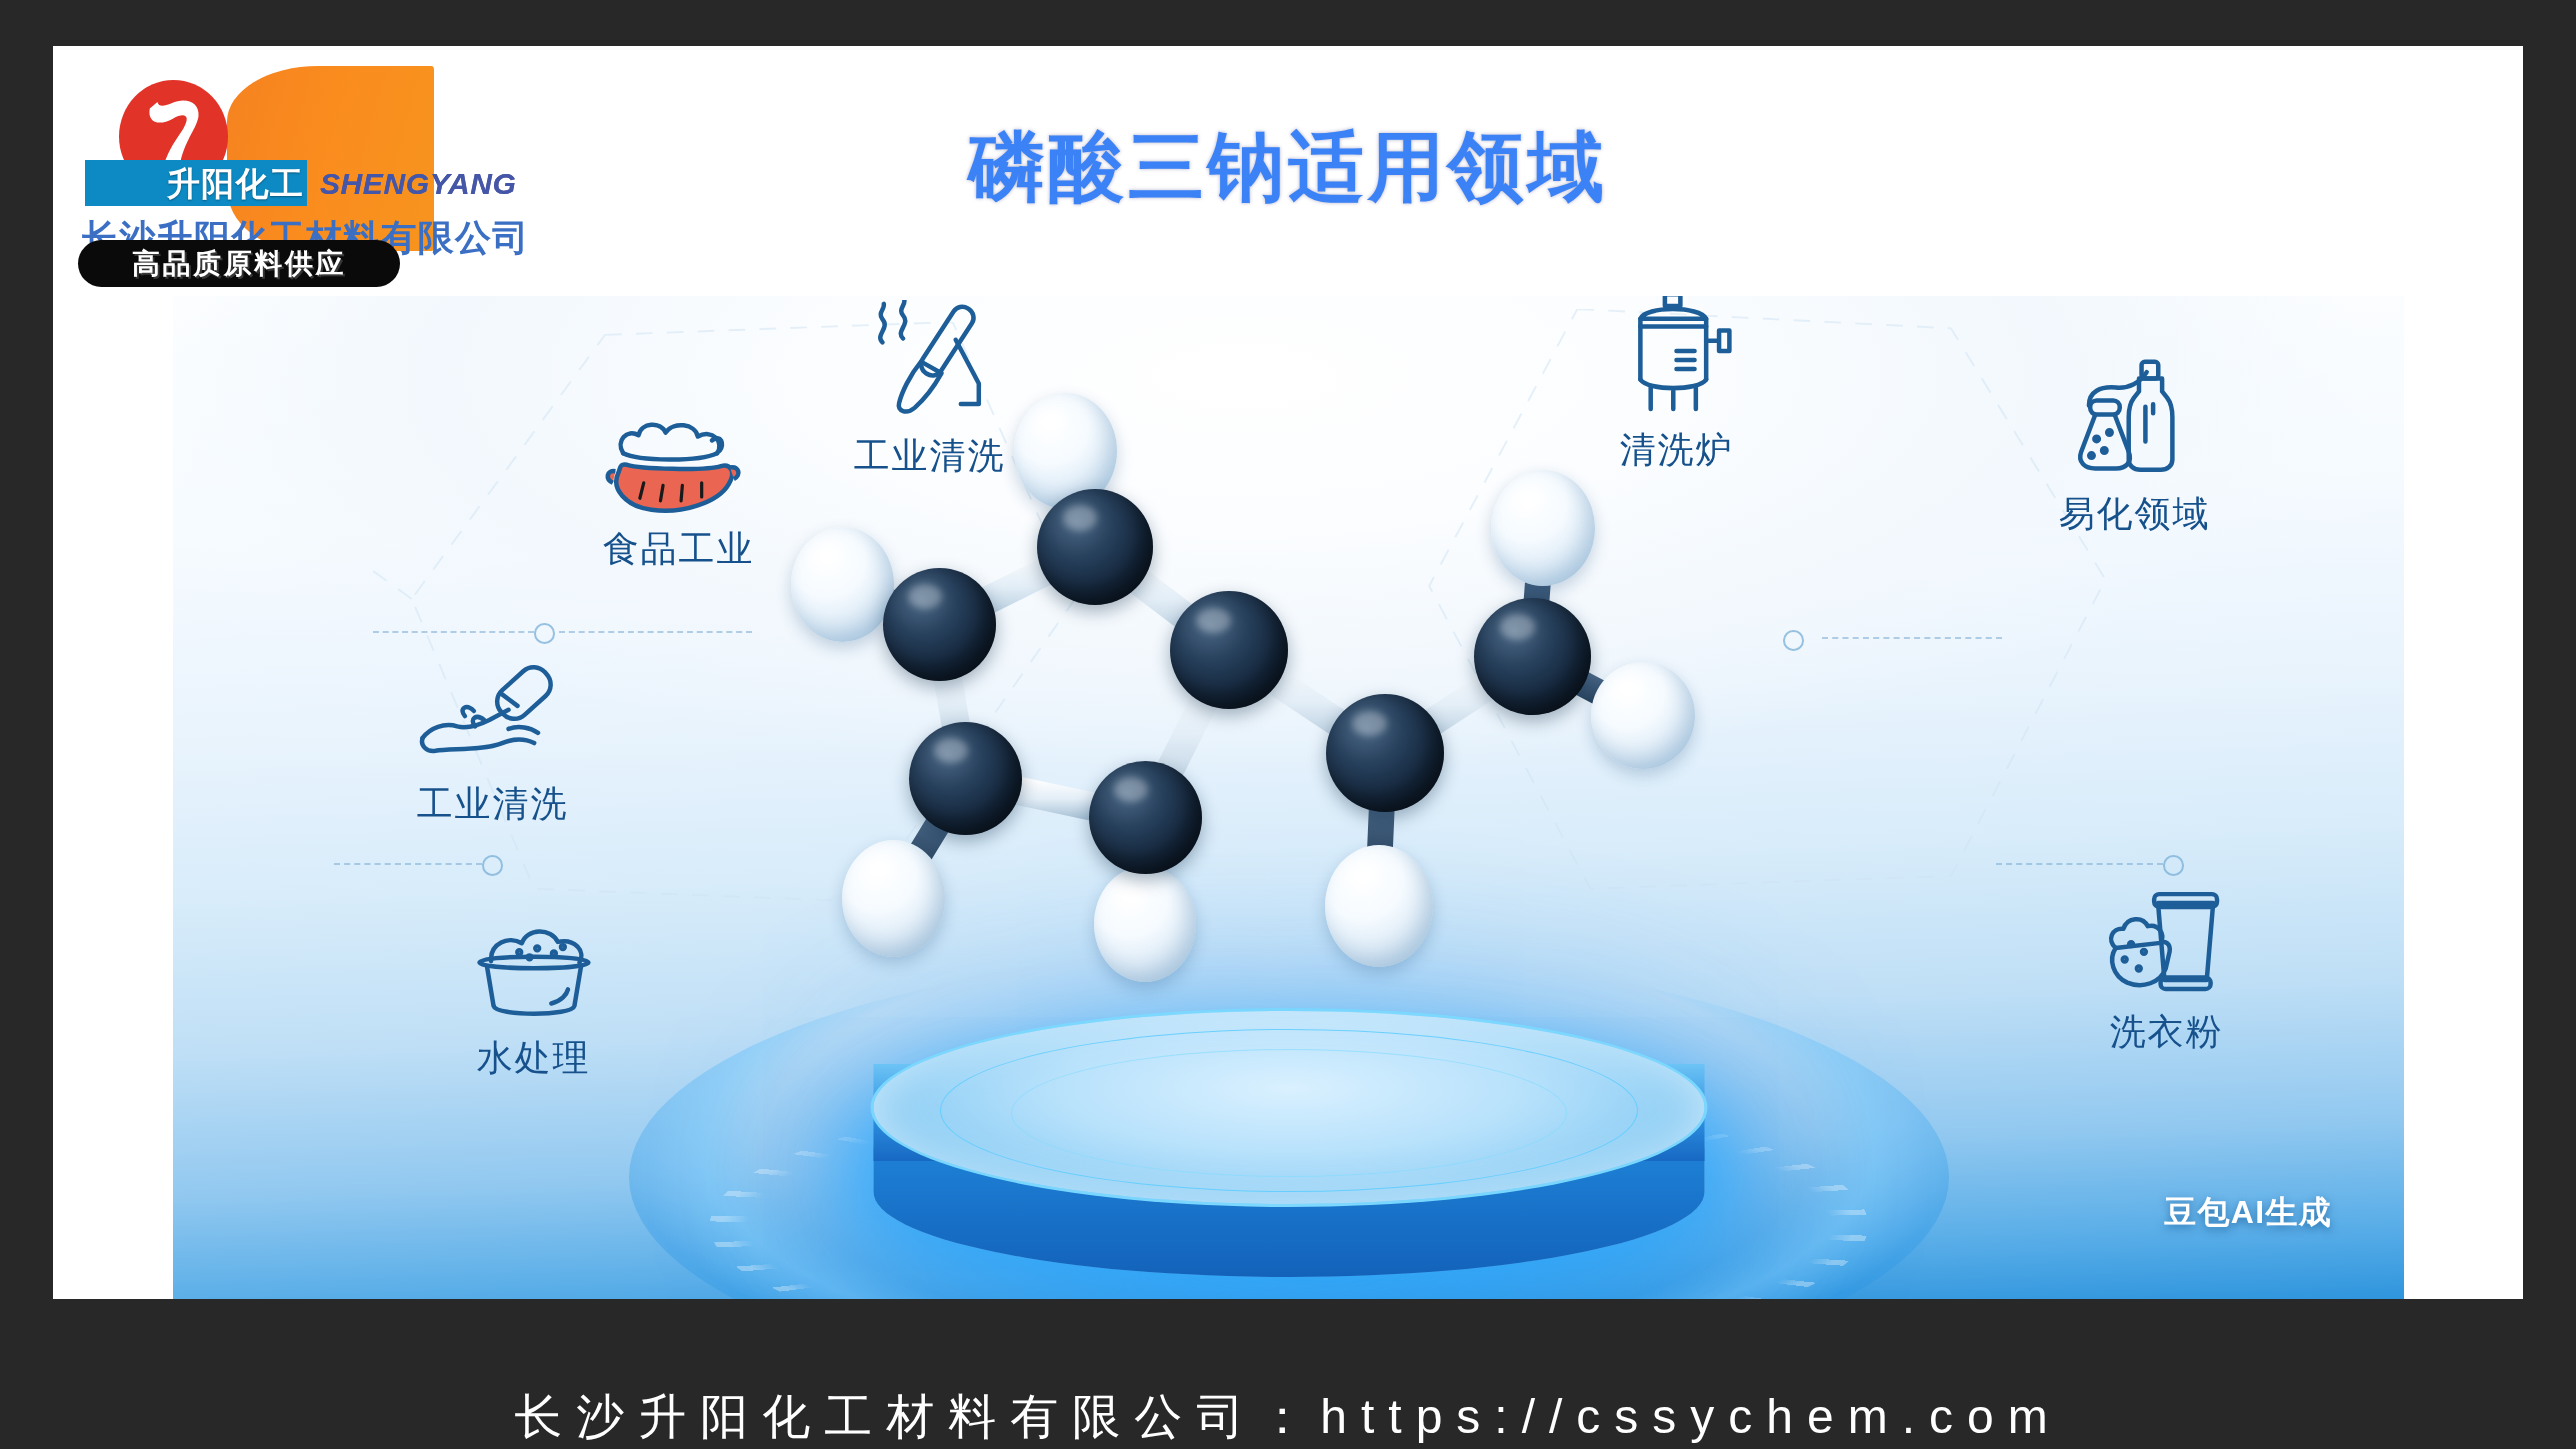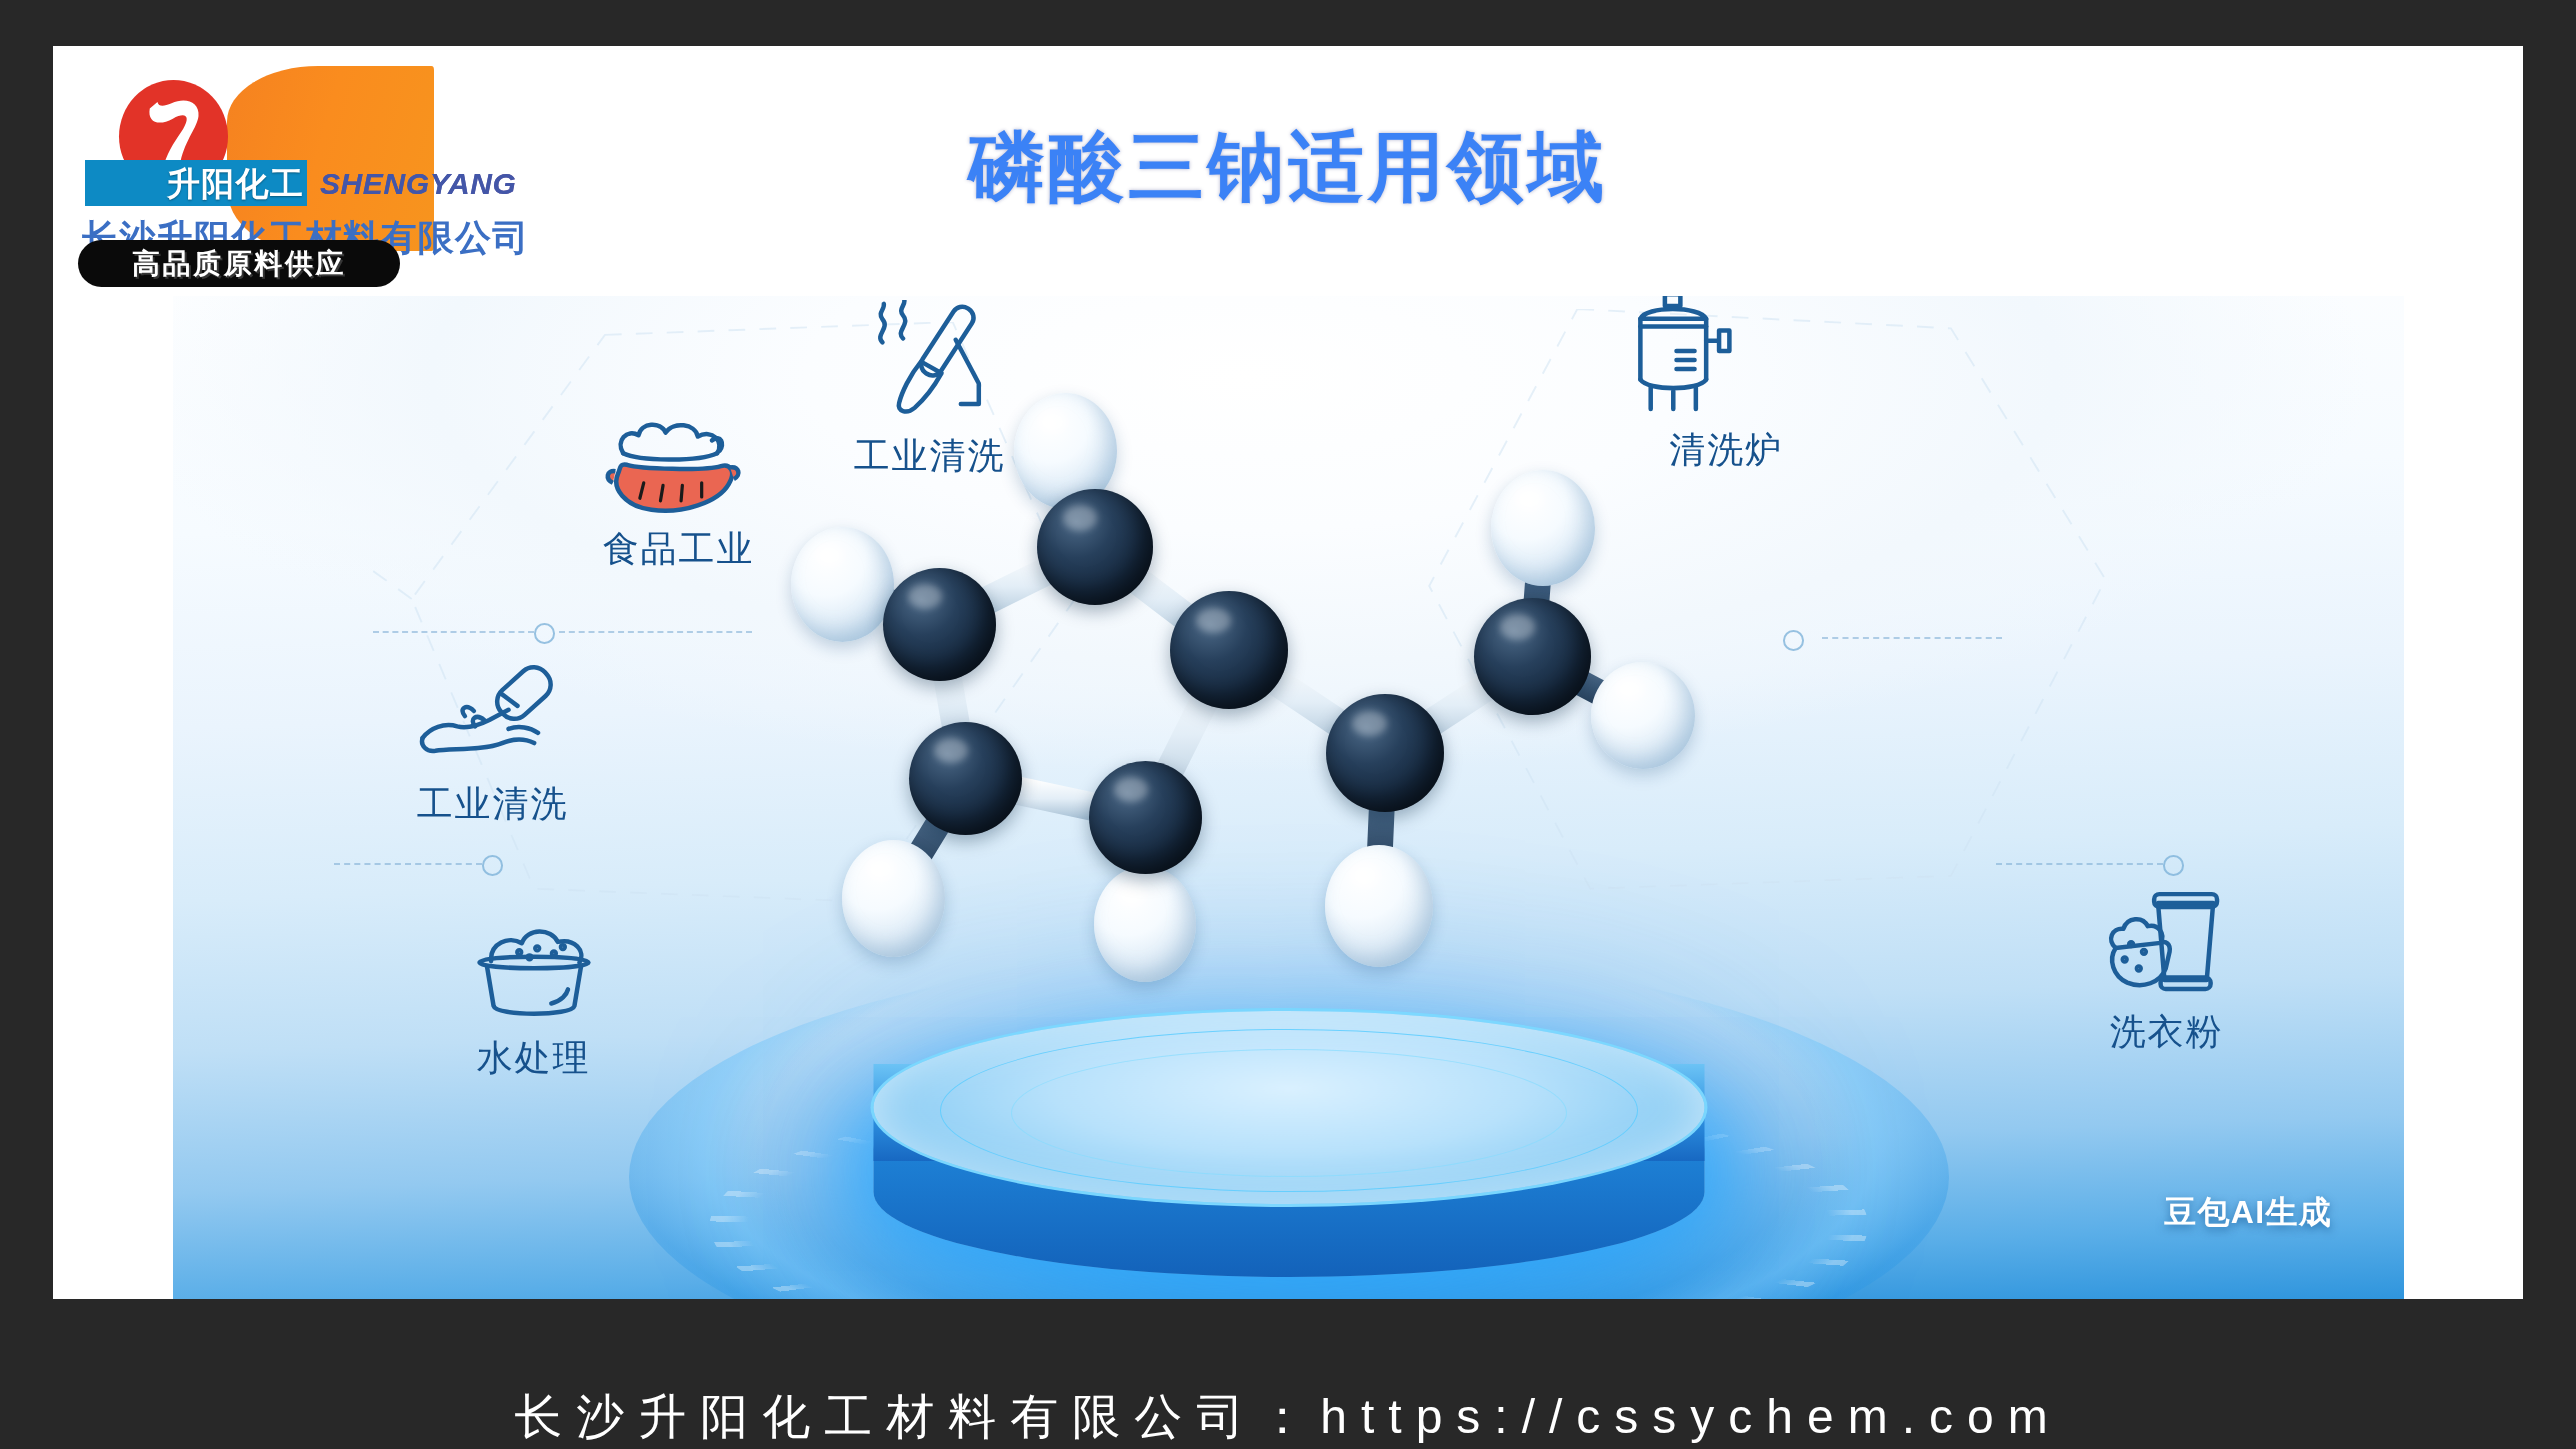--- a/index.html
+++ b/index.html
@@ -322,38 +322,57 @@
               <circle cx="120" cy="52" r="3"></circle>
             <circle cx="146" cy="60" r="3"></circle>
               <circle cx="108" cy="66" r="3"></circle>
             <circle cx="160" cy="50" r="3"></circle>
           </g>
         </svg>
       </div>
       <div class="lbl">水处理</div>
     </div>
 
-    <div class="node" style="left:1397px;top:6.4px;text-align:right;">
+    <div class="node" style="left:1397px;top:6.4px;">
       <div class="ico">
         <svg width="129" height="126" viewBox="0 0 200 195">
           <g fill="none" stroke="#1d5e99" stroke-width="7" stroke-linecap="round" stroke-linejoin="round">
             <path d="M82 8 L106 8 L106 26 L82 26 Z"></path>
             <path d="M44 46 C52 26,136 26,146 46 Z"></path>
             <path d="M44 46 L44 140 M146 46 L146 140"></path>
             <path d="M44 58 L146 58"></path>
             <path d="M44 140 C56 158,134 158,146 140"></path>
             <path d="M146 80 L166 80 L166 64 L182 64 L182 96 L166 96 L166 80"></path>
             <path d="M100 110 L128 110 M100 124 L128 124 M100 96 L128 96"></path>
             <path d="M60 152 L60 186 M130 152 L130 186 M95 158 L95 186"></path>
           </g>
         </svg>
       </div>
       <div class="lbl">清洗炉</div>
     </div>
 
+    <div class="node" style="left:1855px;top:71px;">
+      <div class="ico">
+        <svg width="135" height="122" viewBox="0 0 210 190">
+          <g fill="none" stroke="#1d5e99" stroke-width="7" stroke-linecap="round" stroke-linejoin="round">
+            <path d="M34 74 C34 52,52 44,76 46 C96 48,114 38,124 22"></path>
+            <rect x="36" y="66" width="46" height="22" rx="10"></rect>
+            <path d="M44 88 L22 146 C16 162,28 172,44 172 L76 172 C92 172,102 162,96 146 L74 88"></path>
+            <circle cx="46" cy="126" r="3.5"></circle>
+              <circle cx="66" cy="116" r="3.5"></circle>
+            <circle cx="58" cy="144" r="3.5"></circle>
+              <circle cx="38" cy="152" r="3.5"></circle>
+            <rect x="116" y="6" width="26" height="26" rx="5"></rect>
+            <path d="M112 32 L112 52 L104 62 C98 70,96 80,96 92 L96 158 C96 168,104 174,114 174 L146 174 C156 174,164 168,164 158 L164 92 C164 80,162 70,156 62 L148 52 L148 32 Z"></path>
+            <path d="M122 76 L122 130 M134 72 L134 86"></path>
+          </g>
+        </svg>
+      </div>
+      <div class="lbl">易化领域</div>
+    </div>
 
 
     <div class="node" style="left:1887px;top:589px;">
       <div class="ico">
         <svg width="142" height="109" viewBox="0 0 220 170">
           <g fill="none" stroke="#1d5e99" stroke-width="7" stroke-linecap="round" stroke-linejoin="round">
             <path d="M96 22 L182 22 L172 142 L106 142 Z"></path>
             <rect x="90" y="8" width="98" height="20" rx="8"></rect>
             <rect x="100" y="138" width="78" height="18" rx="8"></rect>
             <path d="M30 92 C16 80,24 60,42 62 C48 44,72 42,80 58 C96 54,108 70,100 84"></path>

